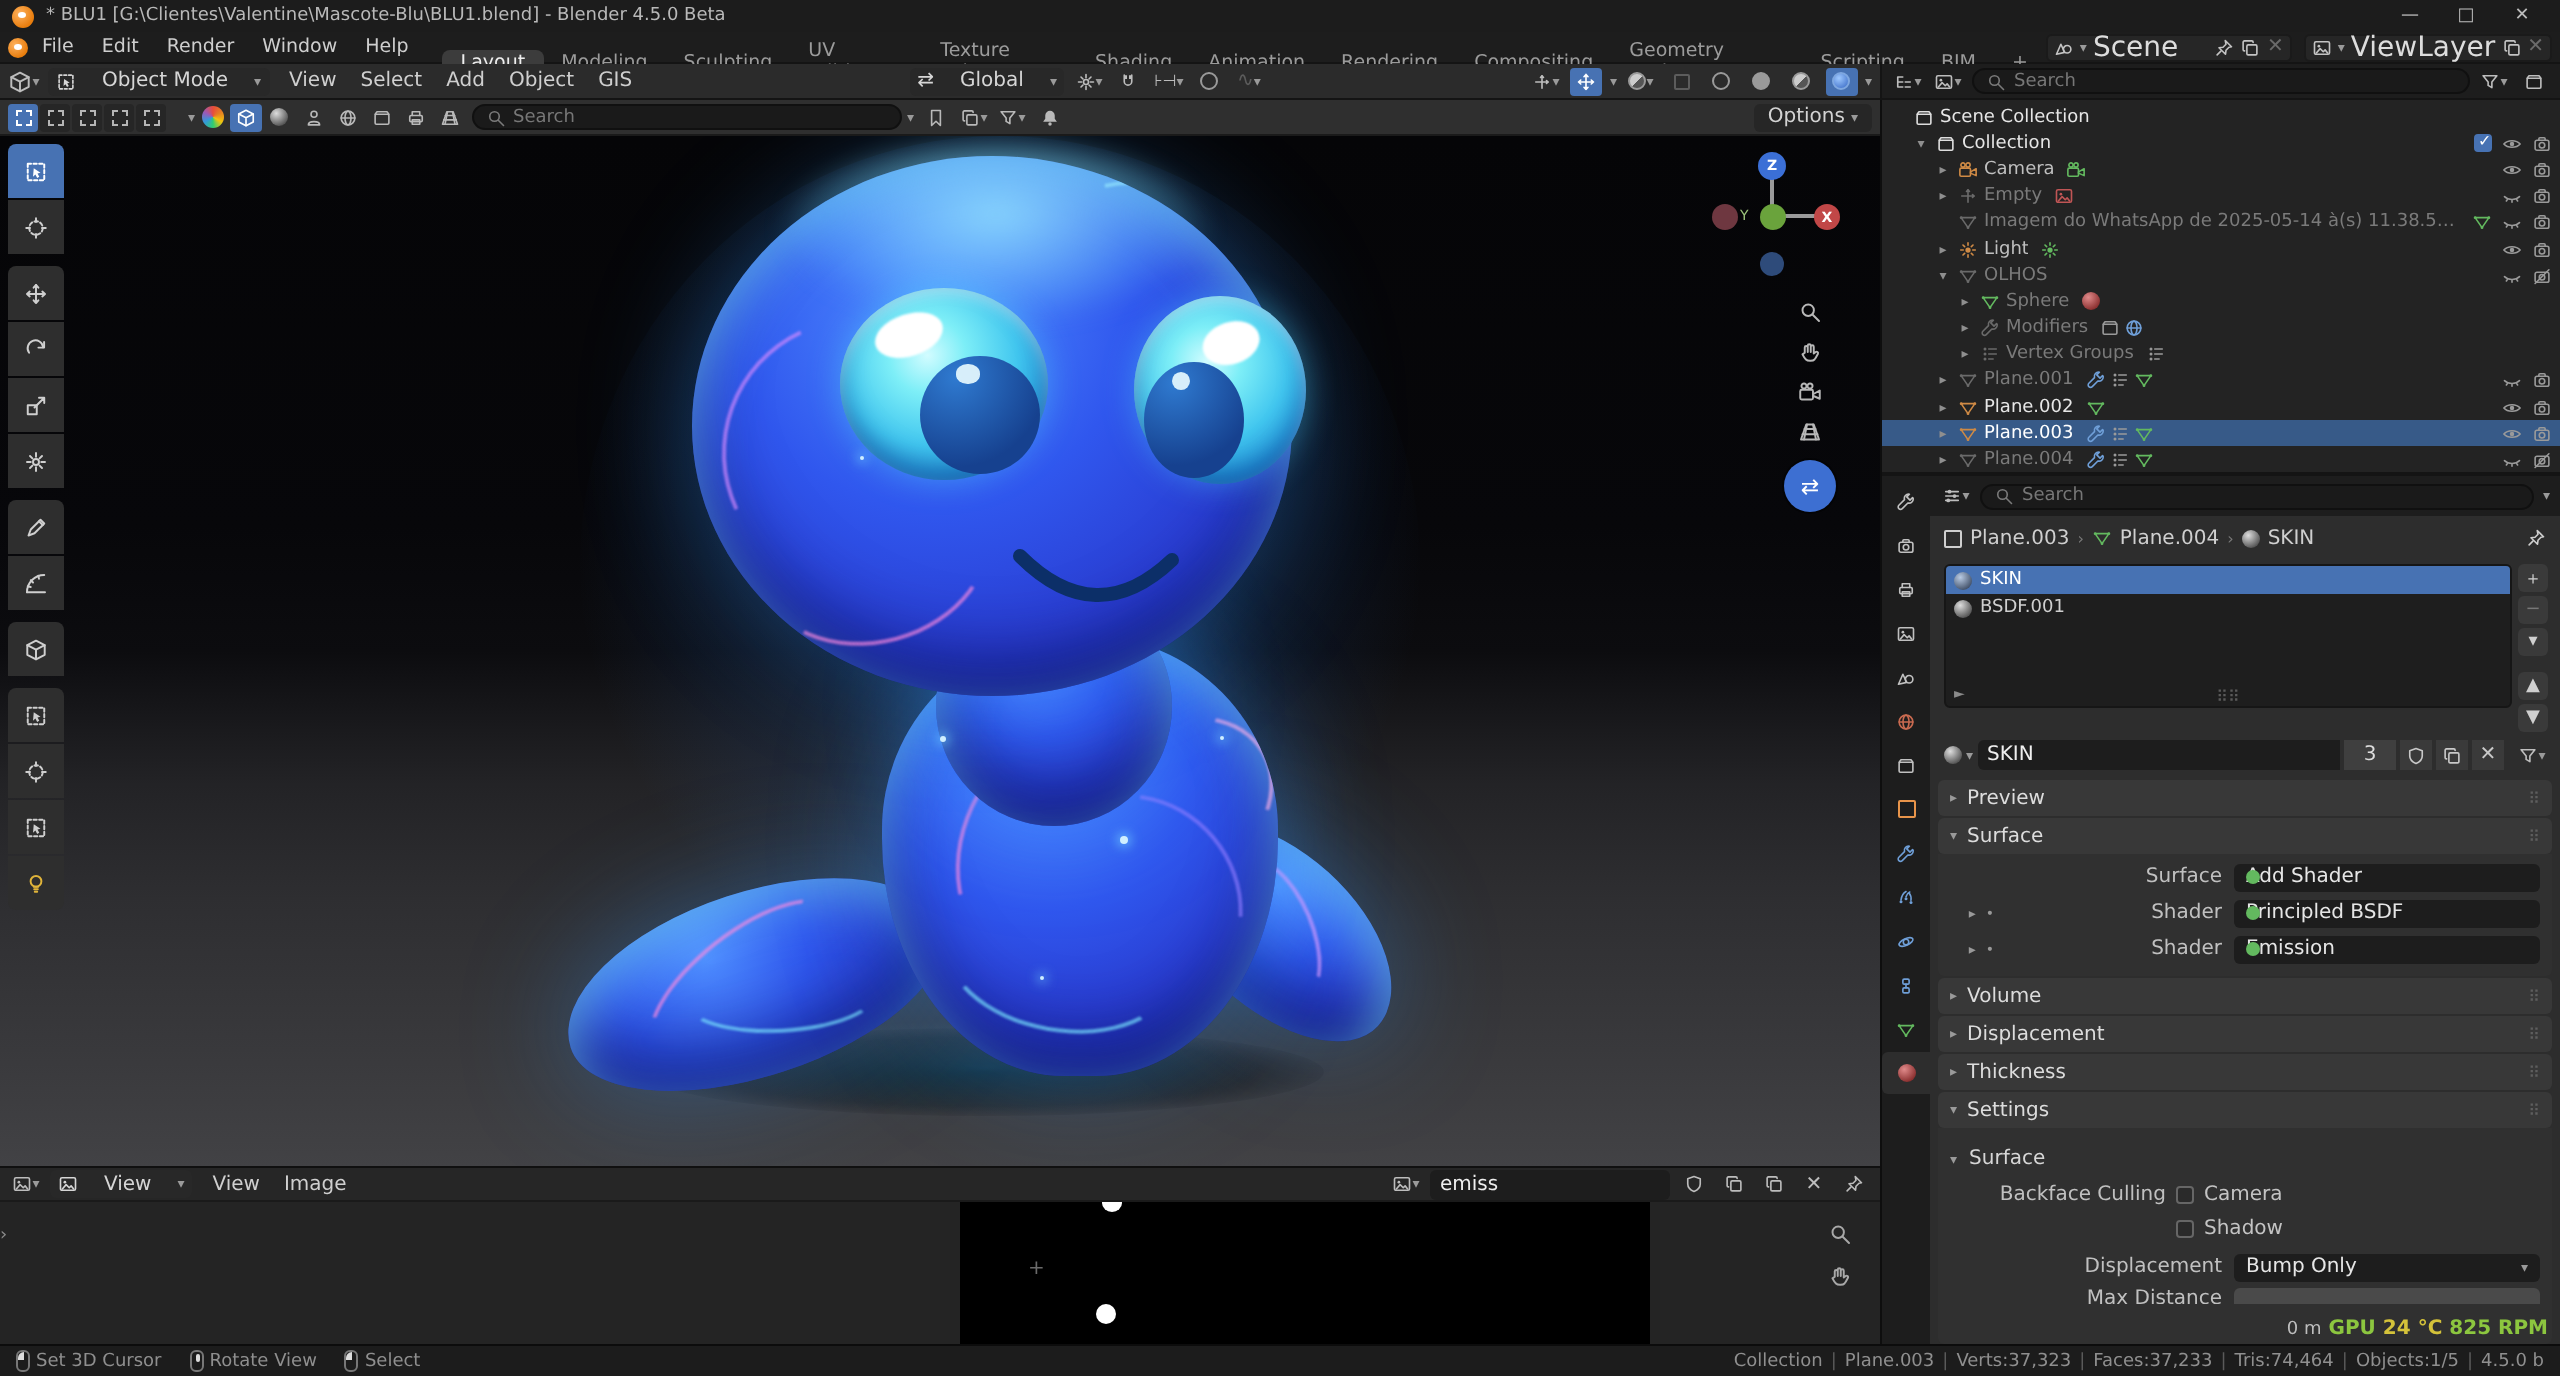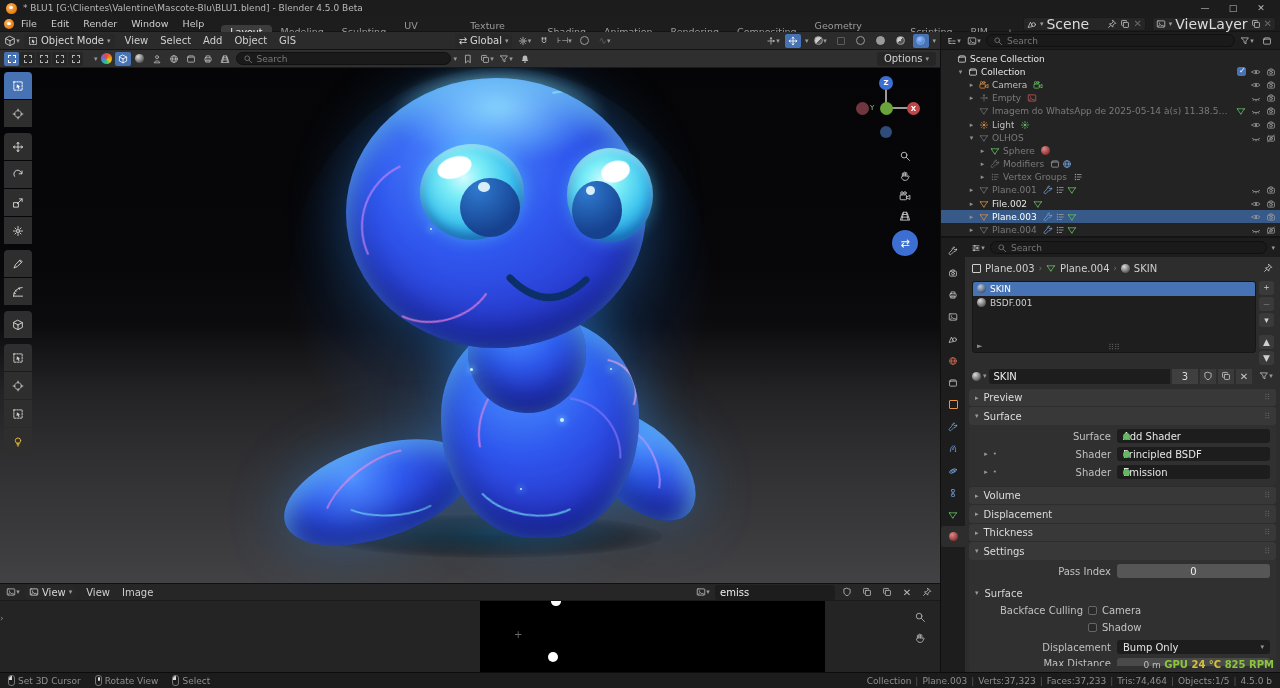--- a/index.html
+++ b/index.html
@@ -21,21 +21,21 @@
   .menu{padding:0 7px;color:#cecece;font-size:9.5px;}
   .tabs{display:flex;margin-left:10px;align-items:center;height:100%;}
   .tab{padding:1px 9px;color:#9b9b9b;font-size:9.5px;border-radius:4px 4px 0 0;margin-top:15px;}
   .tab.active{background:#3c3c3c;color:#eee;}
   .tb-right{margin-left:auto;display:flex;gap:6px;align-items:center;}
   .idgroup{display:flex;align-items:center;background:#262626;border:1px solid #1a1a1a;border-radius:3px;height:14px;padding:0 3px;gap:3px;}
   .idgroup .nm{color:#ddd;min-width:58px;font-size:14px;}
   
   .row2{height:18px;display:flex;border-bottom:1px solid #141414;}
   .vp-header{width:941px;background:#2b2b2b;display:flex;align-items:center;padding:0 4px;gap:4px;border-right:1px solid #141414;}
-  .btn{display:flex;align-items:center;gap:3px;background:#282828;border-radius:3px;height:14px;padding:0 4px;color:#d6d6d6;}
+  .btn{display:flex;align-items:center;gap:13px;background:#282828;border-radius:3px;height:14px;padding:0 4px;color:#d6d6d6;}
   .menu2{padding:0 6px;color:#cfcfcf;}
   .hdr-ic{width:16px;height:14px;display:flex;align-items:center;justify-content:center;border-radius:2px;color:#bdbdbd;}
   .hdr-ic.on{background:#4772b3;color:#fff;}
   .hdr-ic.dim{color:#5c5c5c;}
   .shb{width:9px;height:9px;border-radius:50%;border:1px solid #9a9a9a;flex:none;}
   .shb.solid{background:#9a9a9a;}
   .shb.mat{background:linear-gradient(135deg,#ccc 50%,#555 50%);}
   .shb.rend{background:radial-gradient(circle at 35% 30%,#9ec8ff,#3567c4);border-color:#7ea7e0;}
   .outliner-header{flex:1;background:#1d1d1d;display:flex;align-items:center;padding:0 5px;gap:4px;}
   .search{display:flex;align-items:center;gap:4px;background:#1a1a1a;border:1px solid #101010;border-radius:8px;height:13px;padding:0 6px;color:#7a7a7a;}
@@ -1020,21 +1020,21 @@
             <svg class="ic s10">
               <use href="#i-cam"></use>
             </svg>
           </span>
         </div>
         <div class="orow lite" style="padding-left: 26px;">
           <span class="exp">▸</span>
           <svg class="ic s10 t-orange">
             <use href="#i-tri"></use>
           </svg>
-          <span class="lbl">File.002</span>
+          <span class="lbl">Plane.002</span>
           <span class="badges">
             <svg class="ic s10 t-green">
               <use href="#i-tri"></use>
             </svg>
           </span>
           <span class="o-sp"></span>
           <span class="o-r">
             <svg class="ic s10">
               <use href="#i-eye"></use>
             </svg>
@@ -1310,27 +1310,20 @@
           <span class="exp chev">▸</span>
             <span>Thickness</span>
             <span class="grip">⠿</span>
         </div>
         <div class="panel">
           <span class="exp chev">▾</span>
             <span>Settings</span>
             <span class="grip">⠿</span>
         </div>
         <div class="pbody" style="flex:1;">
-          <div class="p-row">
-            <span class="pre"></span>
-            <span class="plabel">Pass Index</span>
-            <div class="valfld">
-                <span>0</span>
-              </div>
-          </div>
           <div class="p-row" style="margin-top:4px;">
             <span class="chev">▾</span>
             <span style="color:#d6d6d6;">Surface</span>
           </div>
           <div class="chkrow">
             <span class="plabel">Backface Culling</span>
             <div id="bf0" style="display:flex;align-items:center;gap:5px;">
                 <span class="cbx"></span>
                 <span>Camera</span>
               </div>

